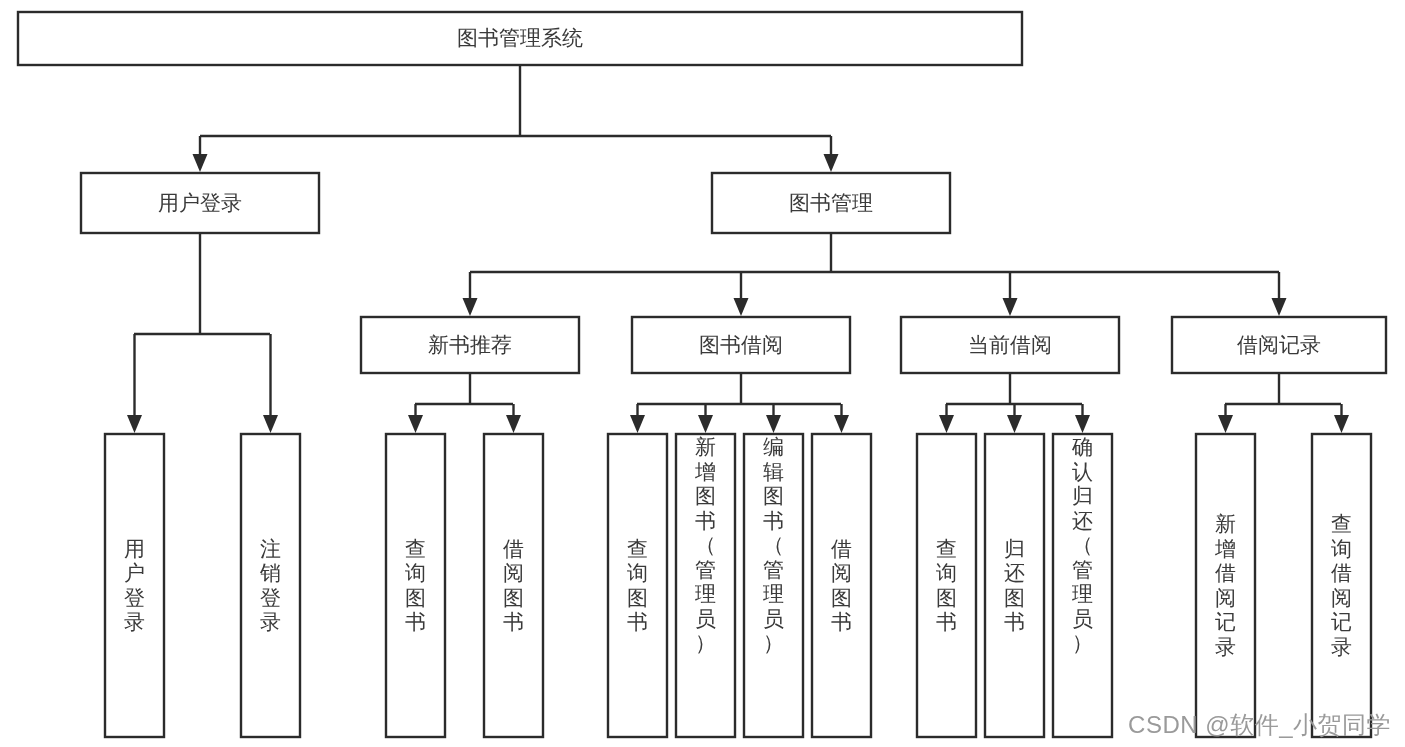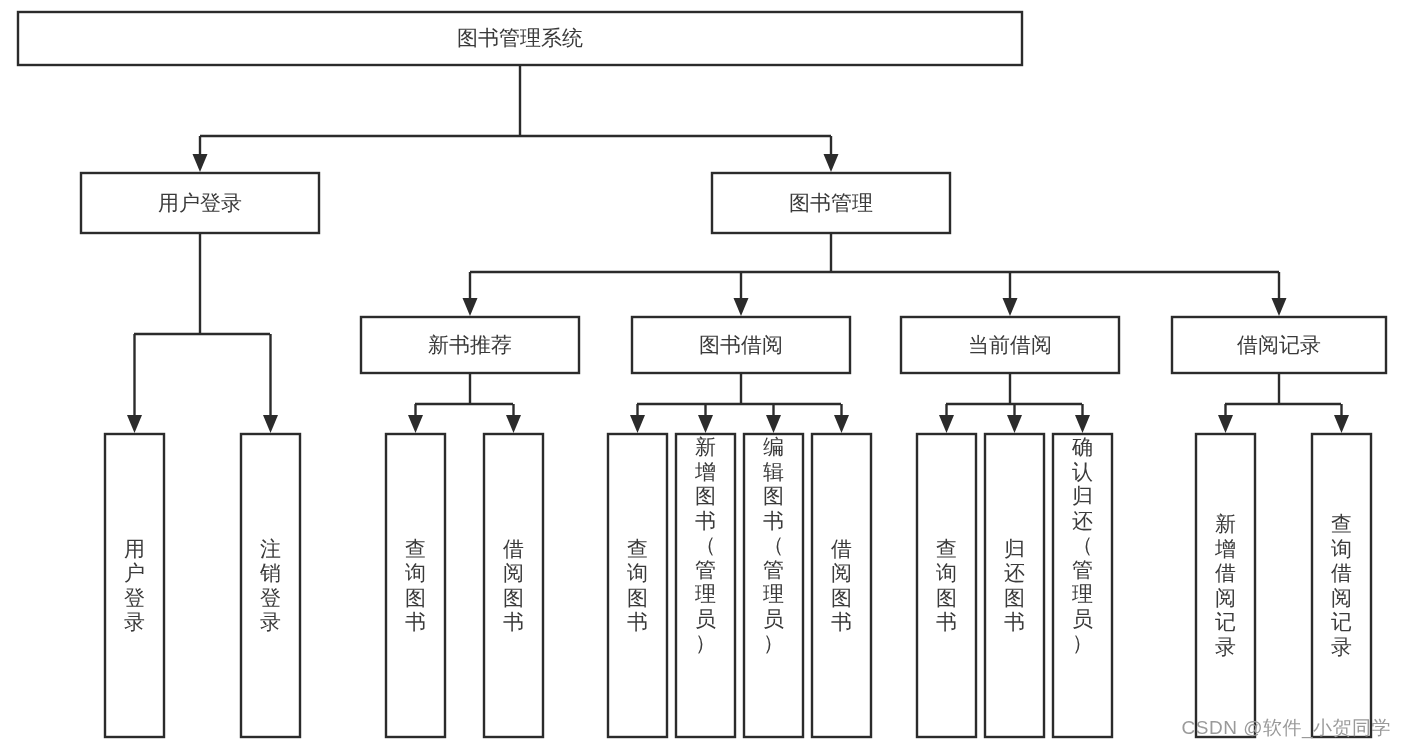--- a/index.html
+++ b/index.html
@@ -47,21 +47,21 @@
   }
   .arrow-head {
     fill: #2b2b2b;
     stroke: none;
   }
   .watermark {
     position: absolute;
     right: 14px;
     bottom: 6px;
     font-family: "Liberation Sans", "DejaVu Sans", sans-serif;
-    font-size: 19px;
+    font-size: 24px;
     color: #9a9a9a;
     white-space: nowrap;
     letter-spacing: 0.5px;
     pointer-events: none;
   }
 </style>
 </head>
 <body>
 
 <div id="canvas">

